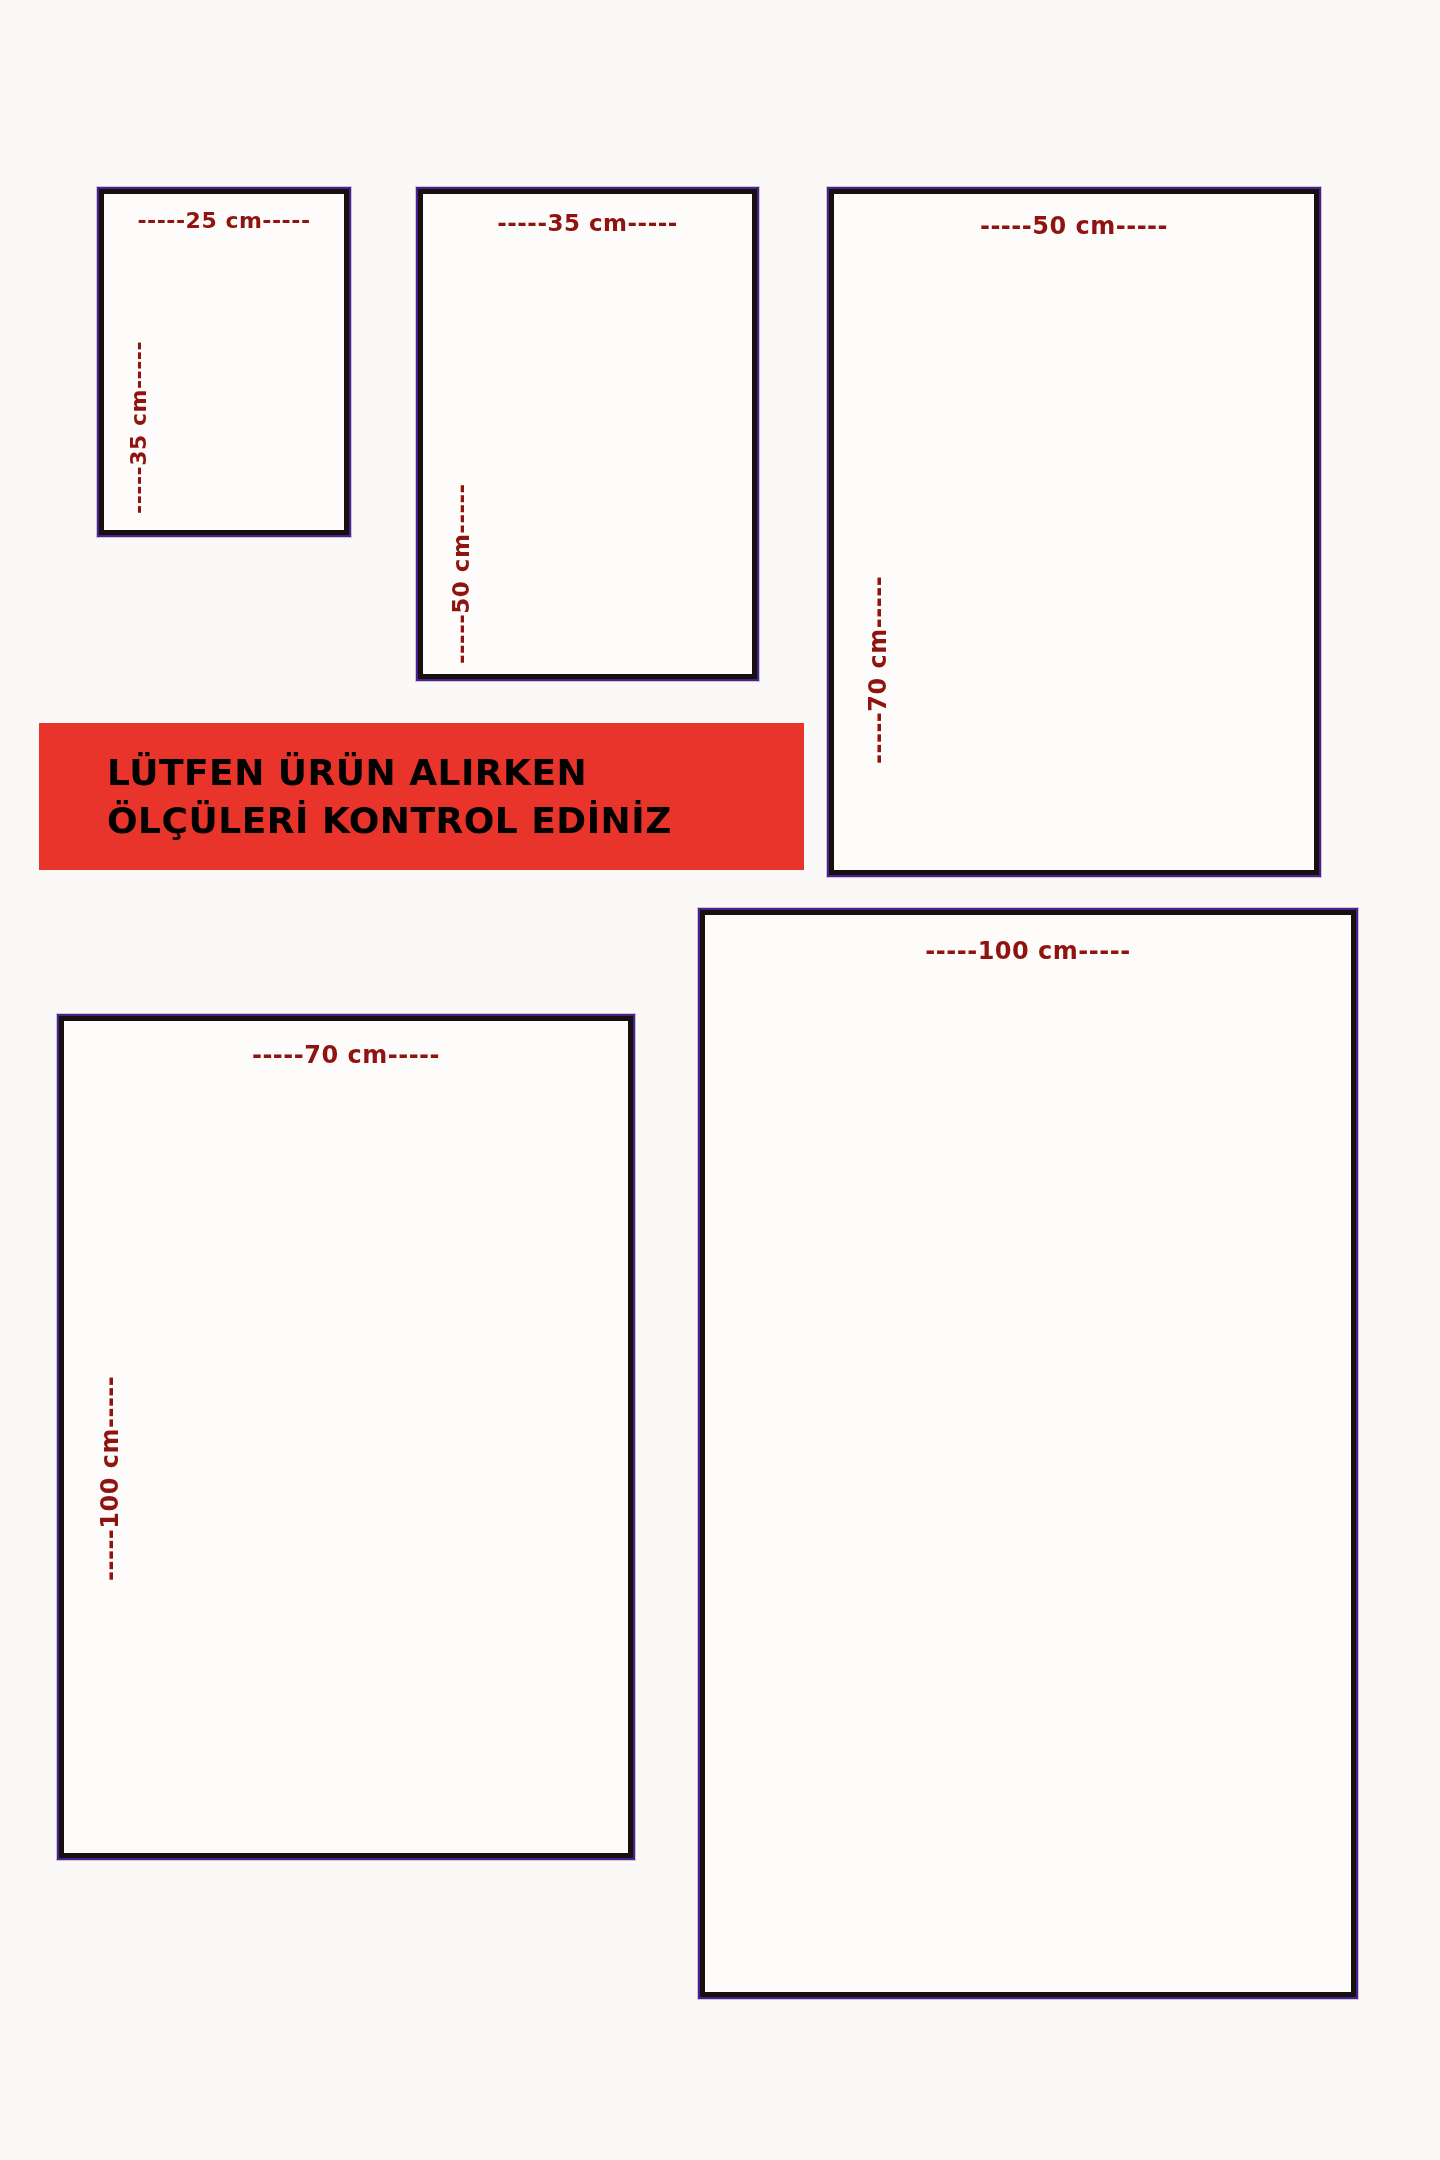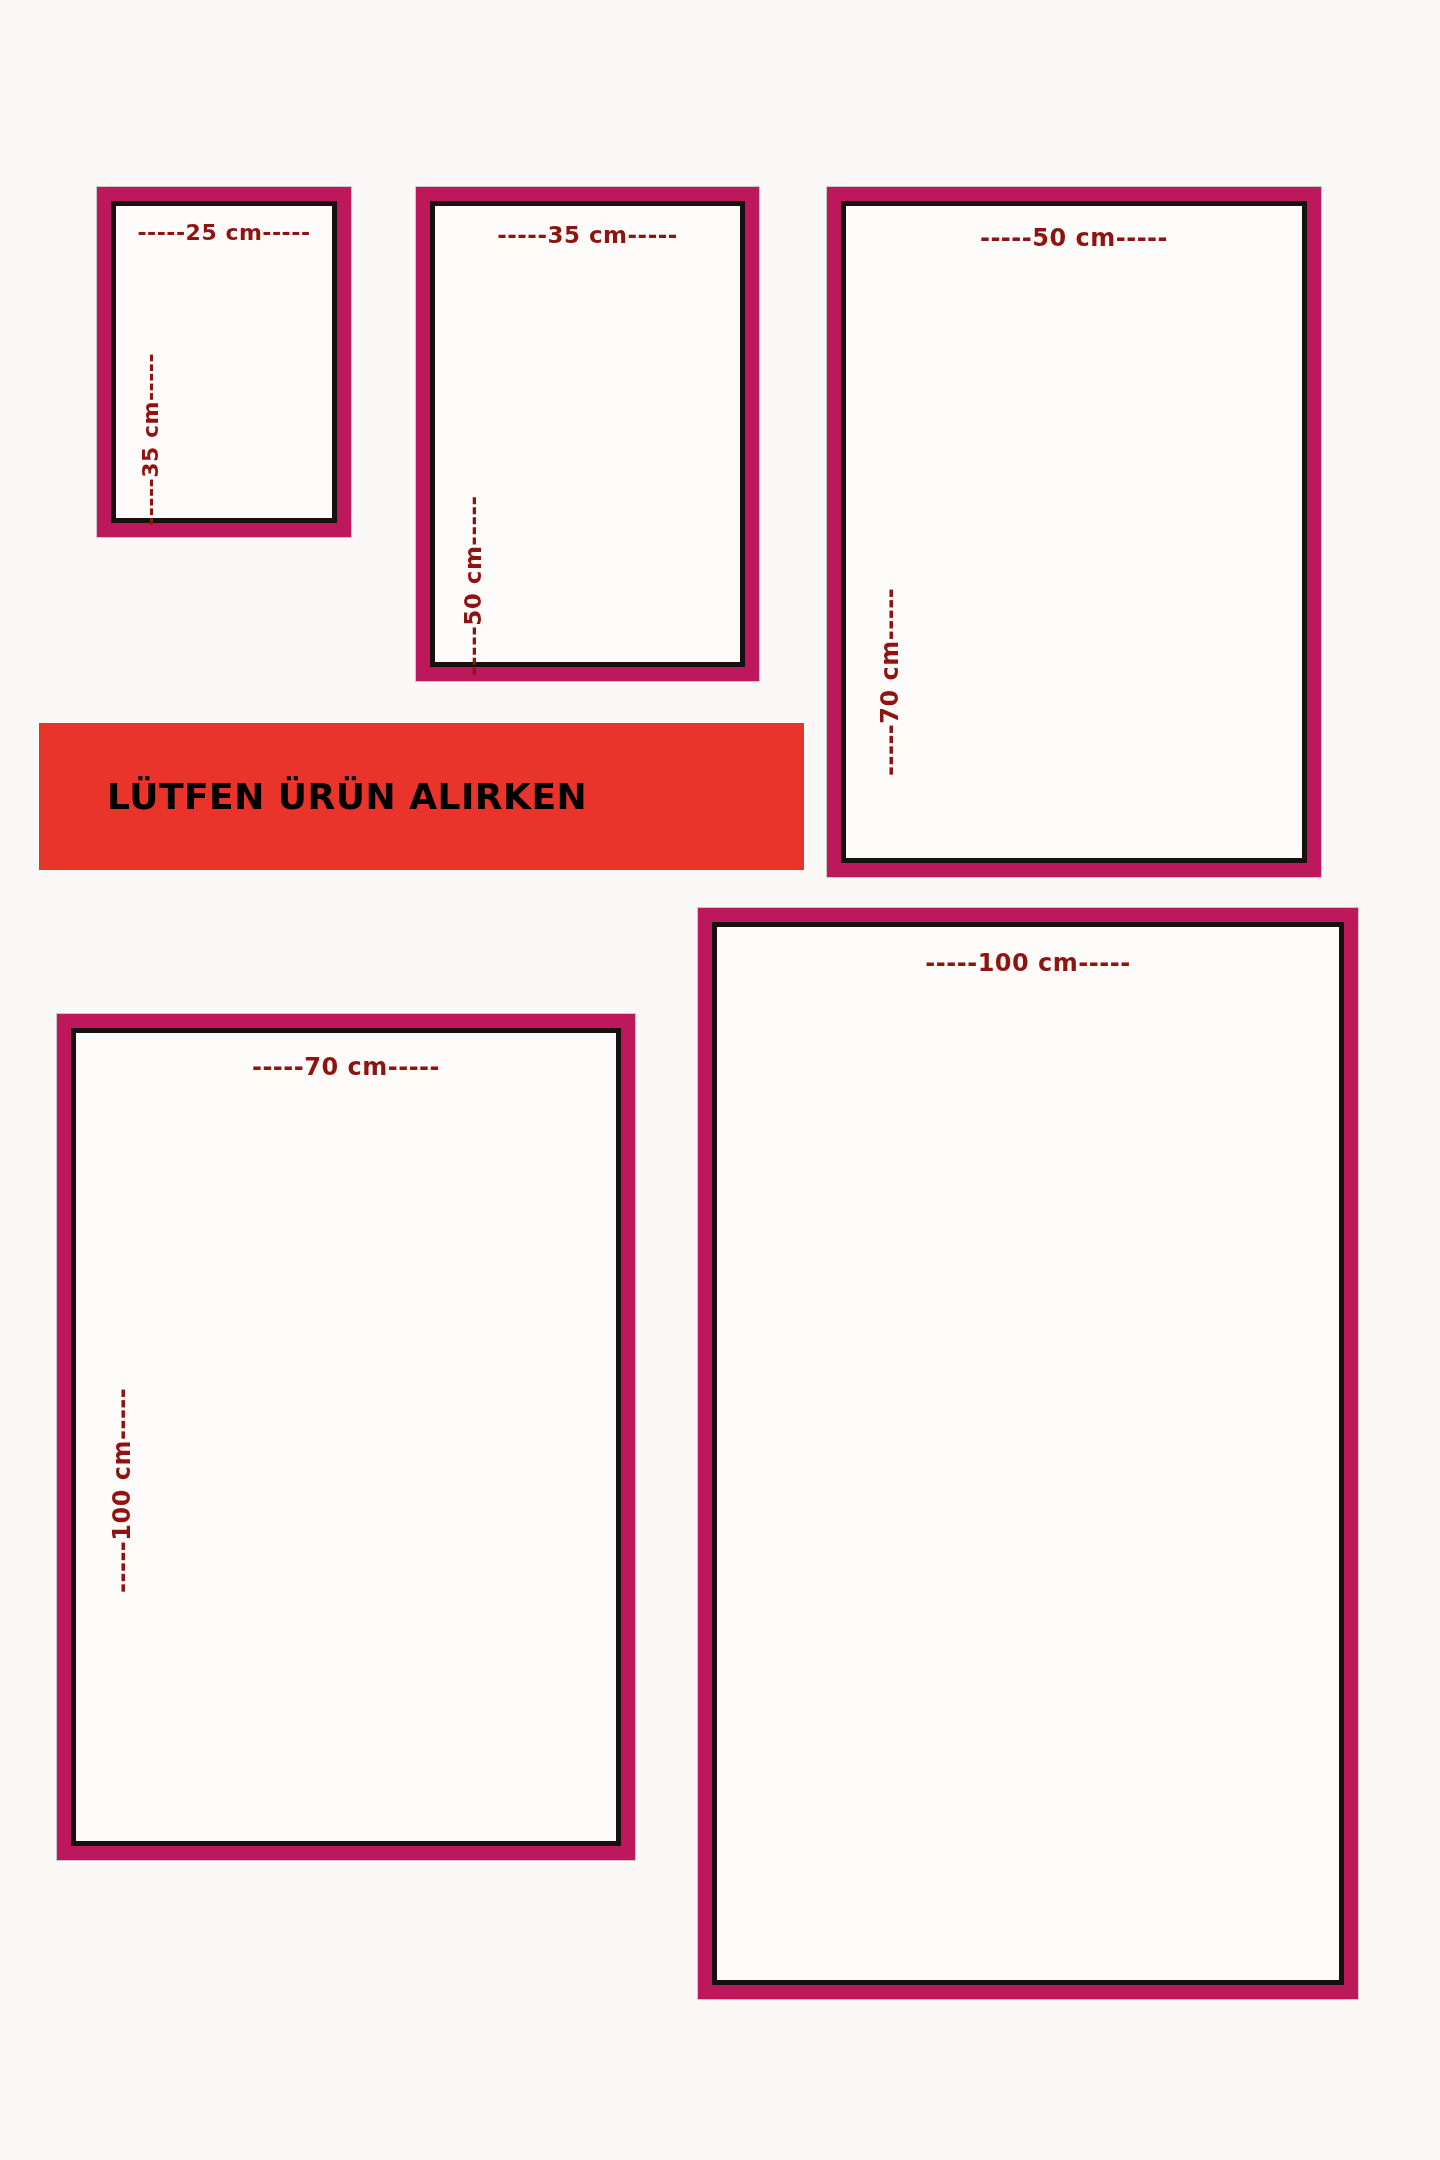--- a/index.html
+++ b/index.html
@@ -22,23 +22,23 @@
     top: 0;
     width: 1440px;
     height: 2160px;
     background: #fbf9f8;
   }
 
   
   .frame {
     position: absolute;
     box-sizing: border-box;
-    background: #be185d;
+    background: #4c1d95;
     border: 1px solid #c9c9c9;
-    padding: 14px;
+    padding: 2px;
   }
   .frame > .inner {
     box-sizing: border-box;
     width: 100%;
     height: 100%;
     border: 5px solid #15110f;
     background: #fdfcfb;
     position: relative;
   }
 
@@ -142,15 +142,16 @@
 
   <div class="frame" id="frame-100x140">
     <div class="inner">
       <span class="dim-h">-----100 cm-----</span>
 
     </div>
   </div>
 
   <div id="notice-banner">
     <div class="line">LÜTFEN ÜRÜN ALIRKEN</div>
+    <div class="line">ÖLÇÜLERİ KONTROL EDİNİZ</div>
   </div>
 
 </div>
 
 </body></html>

